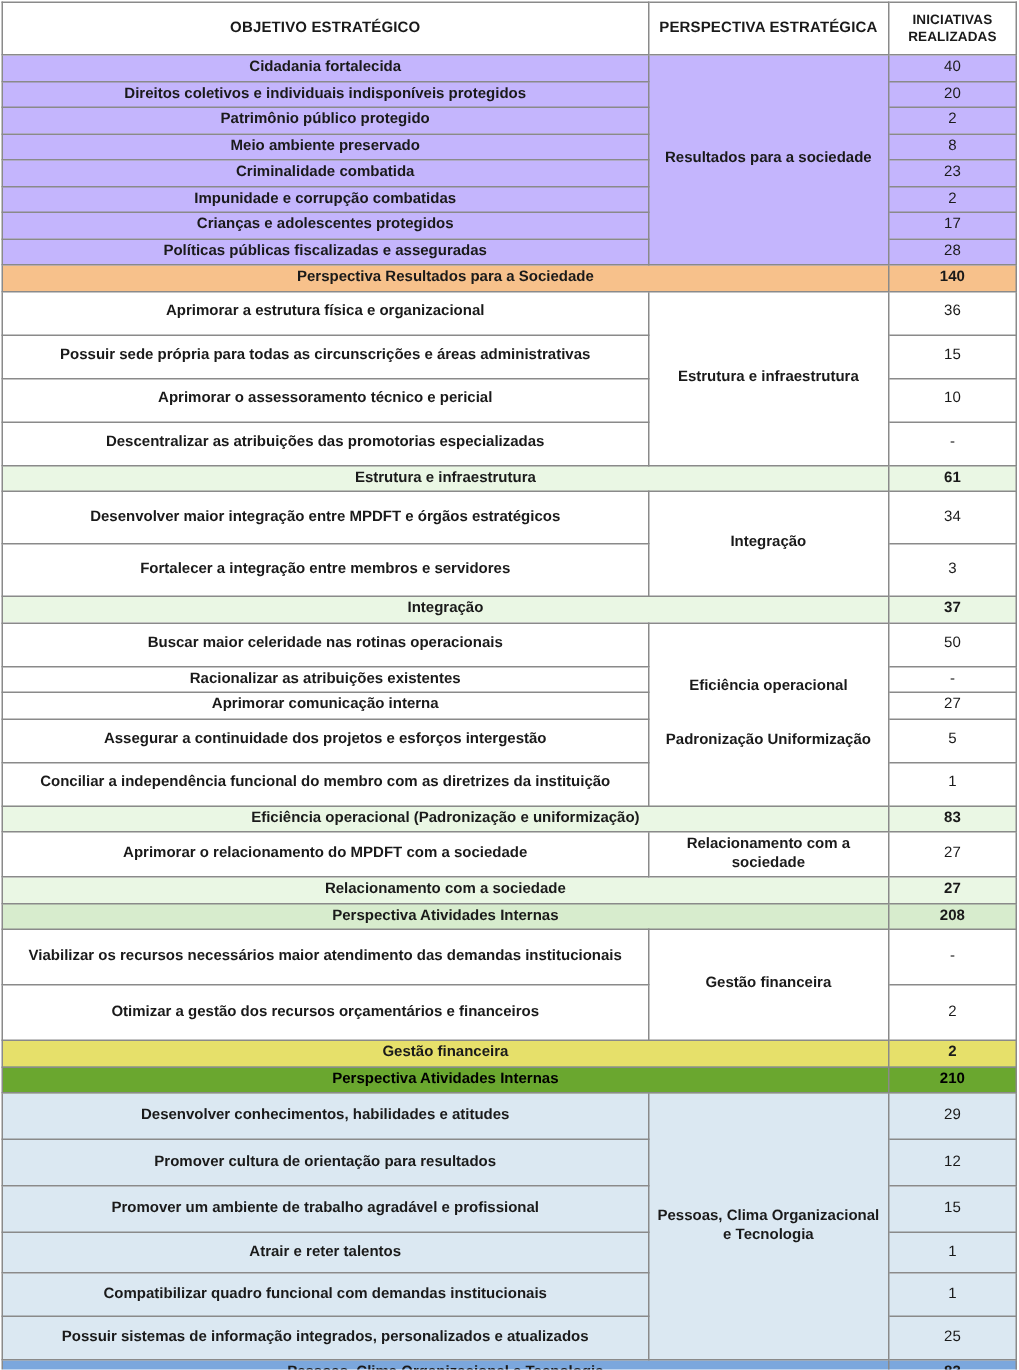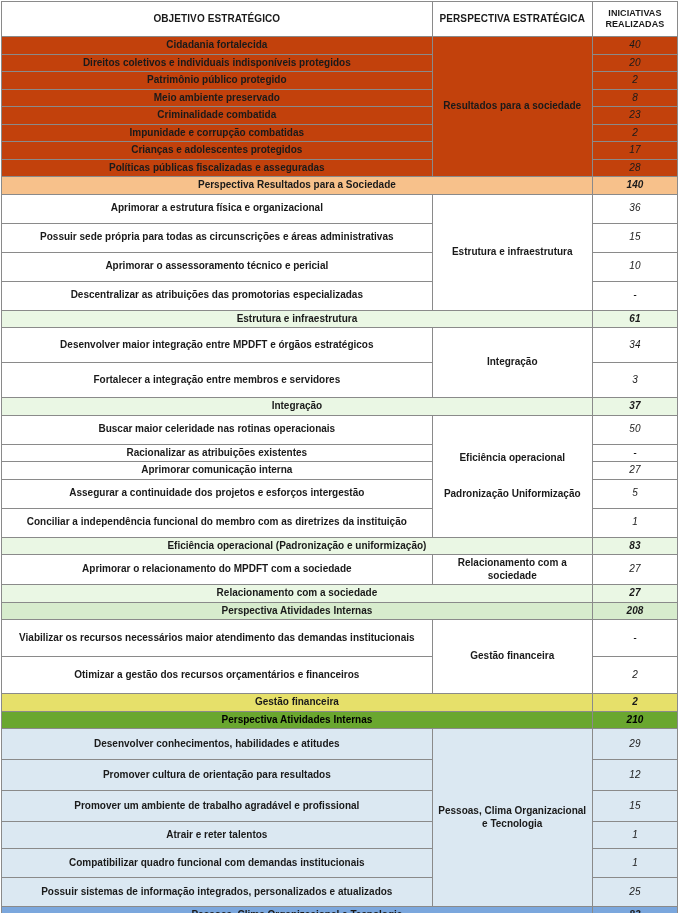--- a/index.html
+++ b/index.html
@@ -48,28 +48,27 @@
   td.obj {
     font-weight: bold;
     font-size: 10px;
   }
   td.persp {
     font-weight: bold;
     font-size: 10px;
   }
   td.init {
     font-size: 10px;
-    font-style: italic;
   }
   td.total-row {
     font-weight: bold;
   }
 
   
-  .bg-peach  { background: #c2410c; margin-left: 16px; }
+  .bg-peach  { background: #c4b5fd; margin-left: 16px; }
   .bg-peach-strong { background: #f7c18b; }
   .bg-green-pale { background: #eaf7e4; }
   .bg-green-mid { background: #d7eccd; }
   .bg-green-strong { background: #6aa72f; color: #000; }
   .bg-yellow { background: #e6e06a; }
   .bg-blue-light { background: #dbe8f2; }
   .bg-blue-strong { background: #7ba7dd; }
   .bg-white { background: #ffffff; }
 
   .tall-1 { height: 24px; }

